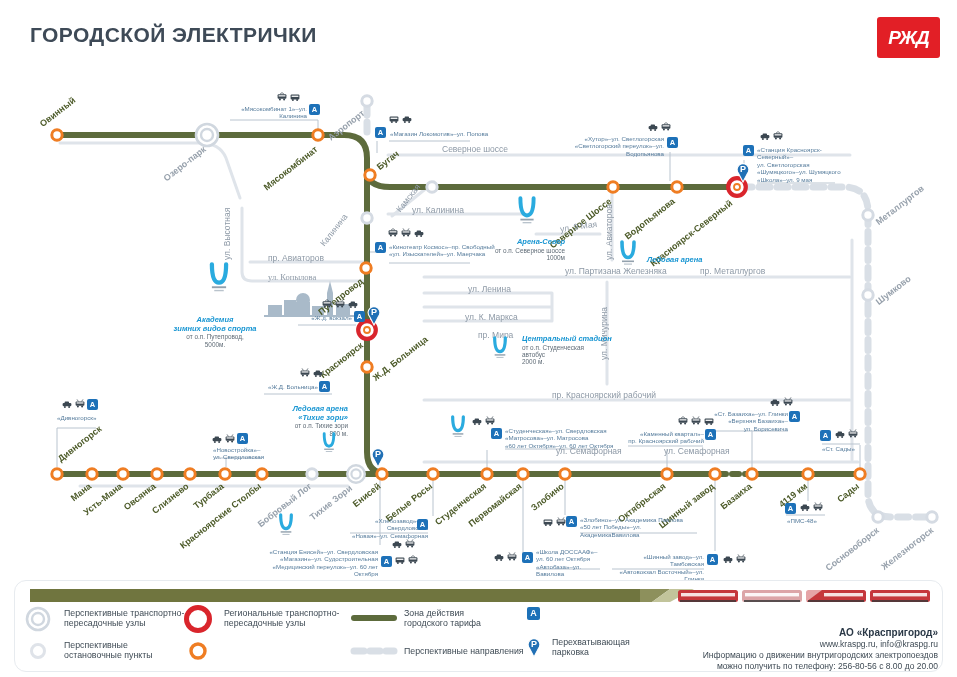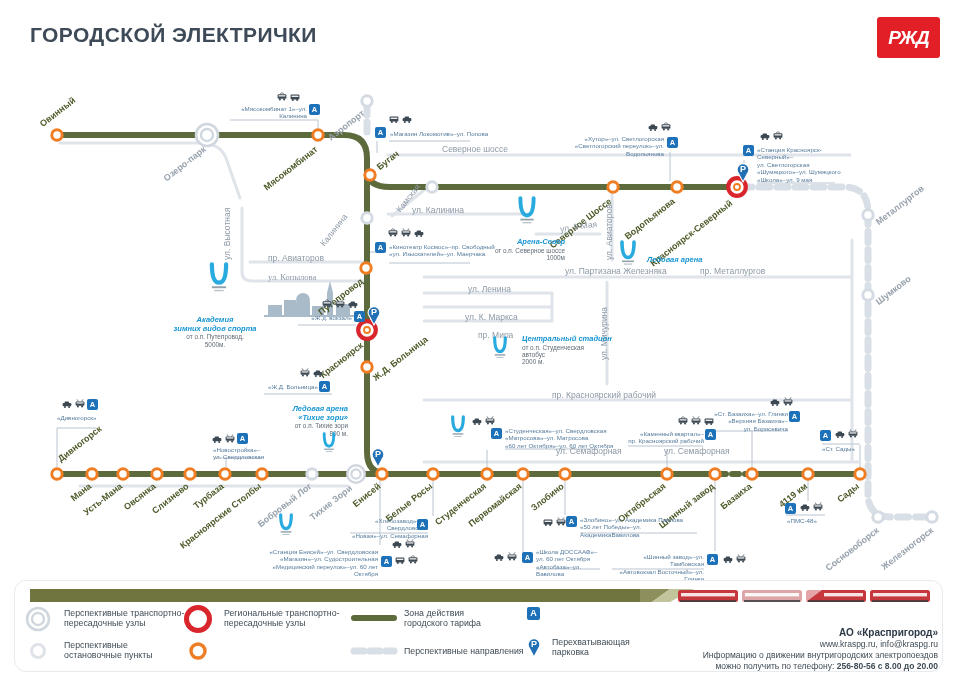--- a/index.html
+++ b/index.html
@@ -31,21 +31,21 @@
                 border:1px solid #e7ebef;border-radius:12px;}
   .lbar-text{position:absolute;left:180px;top:591px;width:300px;text-align:center;
              font-weight:bold;font-size:9px;color:#fff;letter-spacing:5px;white-space:nowrap;}
   .leg-item{position:absolute;font-size:8.8px;line-height:10px;color:#3f4b55;}
   .leg-sym{position:absolute;}
   .info{position:absolute;right:19px;top:593px;text-align:right;color:#3f4b55;margin-top:33px;}
   .info .l1{font-weight:bold;font-size:10px;line-height:13px;color:#2b3947;}
   .info .l2{font-size:8.5px;line-height:11px;}
   .info .l3{font-size:8.5px;line-height:11px;}
   .info .l4{font-size:8.5px;line-height:11px;}
-  .info .l4 b{font-weight:bold;}
+  .info .l4 b{font-weight:normal;}
 </style>
 </head>
 <body>
 
 <div class="canvas">
 
   <svg id="net" width="957" height="677">
 
     <g stroke="#dfe4ea" stroke-width="3" fill="none" stroke-linecap="round">
       <path d="M60,143 H200 Q220,143 226,158 L240,198"></path>

